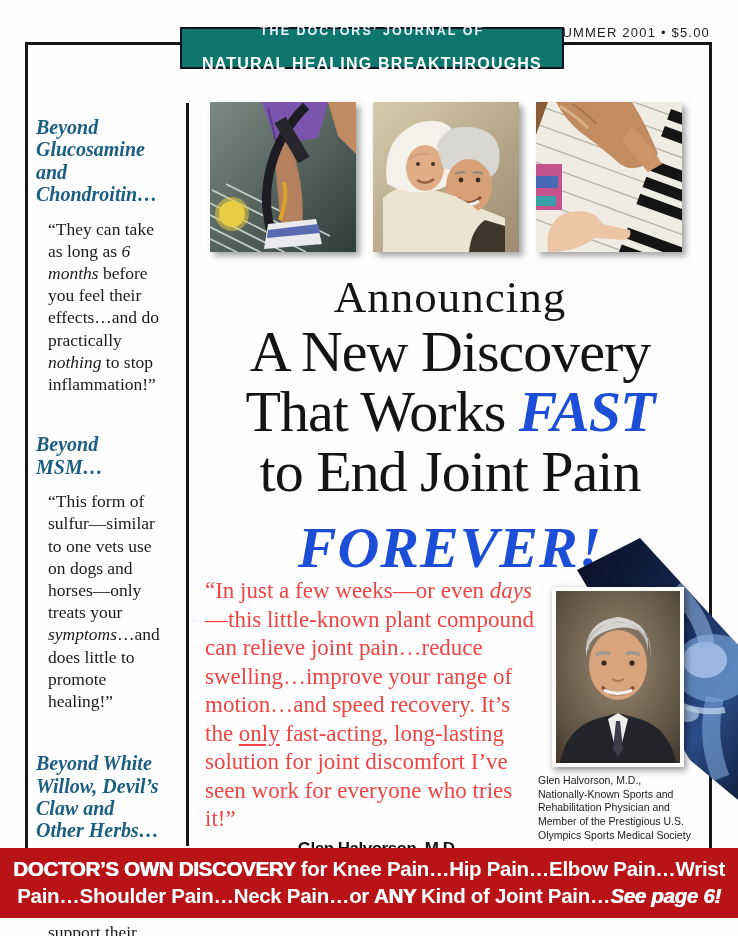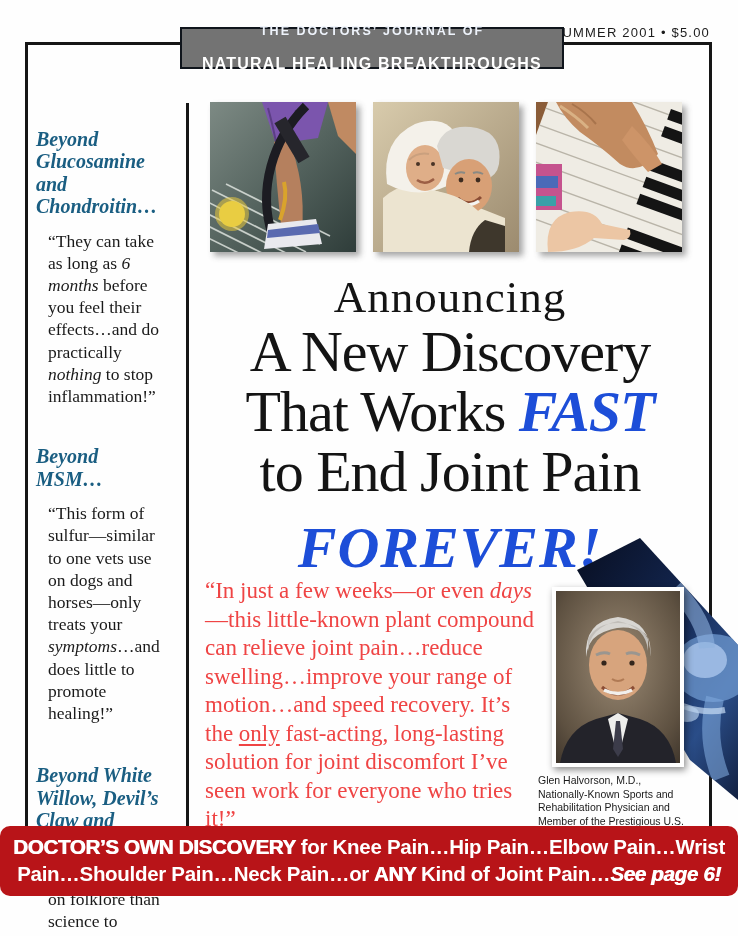--- a/index.html
+++ b/index.html
@@ -4,32 +4,32 @@
 <style>
   html,body{margin:0;padding:0;background:#e9e9e9;}
   .page{position:relative;width:738px;height:936px;background:#fefefe;overflow:hidden;
         font-family:"Liberation Serif",serif;color:#151515;}
 
   
   .issue{position:absolute;top:25px;left:0;width:710px;text-align:right;
          font-family:"Liberation Sans",sans-serif;font-size:13px;letter-spacing:1.2px;color:#1c1c1c;}
   .frame{position:absolute;left:25px;top:42px;width:681px;height:822px;
          border:3px solid #161616;border-bottom:none;}
-  .masthead{position:absolute;left:180px;top:27px;width:380px;height:38px;background:#737373;
+  .masthead{position:absolute;left:180px;top:27px;width:380px;height:38px;background:#0f766e;
             border:2px solid #10151c;color:#fff;display:flex;flex-direction:column;justify-content:center;
             text-align:center;font-family:"Liberation Sans",sans-serif;font-weight:bold;gap:16px;}
   .masthead .m1{font-size:12.5px;letter-spacing:2px;color:#eef3fb;}
   .masthead .m2{font-size:16px;letter-spacing:1.2px;margin-top:1px;}
 
   .divider{position:absolute;left:186px;top:103px;width:3px;height:743px;background:#161616;}
 
   
   .sidebar{position:absolute;left:36px;top:112px;width:144px;}
   .sb{margin-bottom:26px;}
-  .sb h3{margin:16px 0 9px 0;font-size:20px;line-height:1.12;font-weight:bold;font-style:italic;
+  .sb h3{margin:4px 0 9px 0;font-size:20px;line-height:1.12;font-weight:bold;font-style:italic;
          color:#1a5e82;width:128px;}
   .sb p{margin:12px;font-size:17.5px;line-height:1.27;color:#1a1a1a;}
   .sb p em{font-style:italic;}
   .sb2{margin-top:38px;}
   .sb3{margin-top:40px;}
 
   
   .photos{position:absolute;left:210px;top:102px;display:flex;gap:17px;}
   .photo{width:146px;height:150px;box-shadow:4px 4px 6px rgba(60,60,60,.45);}
   .photo svg{display:block;width:146px;height:150px;}
@@ -53,24 +53,24 @@
   .xray{position:absolute;left:555px;top:528px;width:183px;height:285px;
         clip-path:polygon(85px 10px,183px 117px,183px 272px,135px 232px,22px 42px);}
   .xray svg{display:block;width:183px;height:285px;}
   .portrait{position:absolute;left:552px;top:587px;width:124px;height:172px;background:#fff;
             padding:4px;box-shadow:2px 3px 7px rgba(0,0,0,.45);}
   .portrait svg{display:block;width:124px;height:172px;}
   .caption{position:absolute;left:538px;top:774px;width:154px;
            font-family:"Liberation Sans",sans-serif;font-size:10.5px;line-height:1.3;color:#1a1a1a;}
 
   
-  .banner{position:absolute;left:0;top:826px;width:738px;height:70px;background:#b81418;
+  .banner{position:absolute;left:0;top:848px;width:738px;height:70px;background:#b81418;
           color:#fff;display:flex;flex-direction:column;justify-content:center;text-align:center;
           font-family:"Liberation Sans",sans-serif;font-weight:bold;font-size:20.5px;line-height:1.3;
-          letter-spacing:-0.3px;border-radius:10px;}
+          letter-spacing:-0.3px;}
   .banner b{font-weight:bold;text-shadow:.7px 0 currentColor;}
   .banner i{font-style:italic;text-shadow:.7px 0 currentColor;}
 </style>
 </head>
 <body>
 
 <div class="page">
 
   <div class="issue">SUMMER 2001 • $5.00</div>
 

